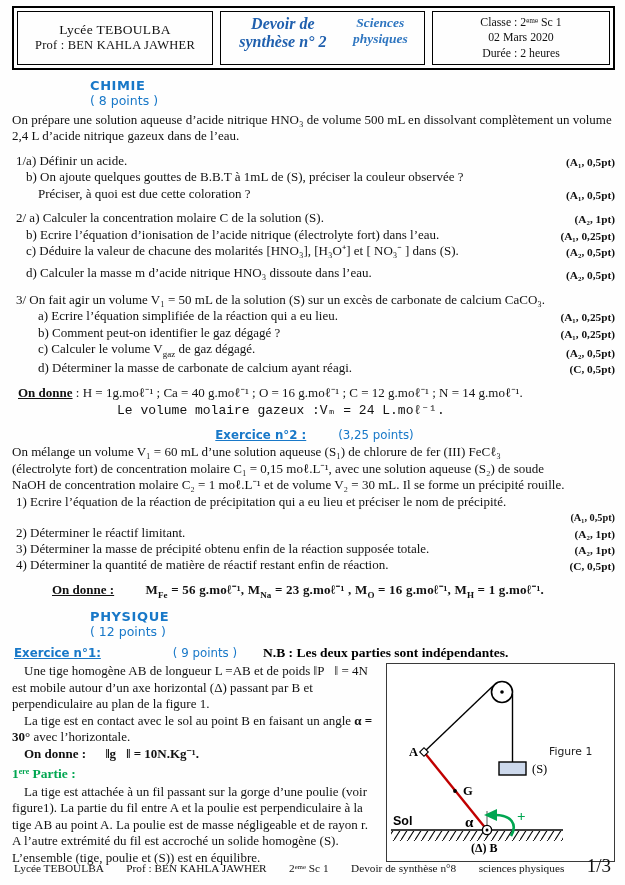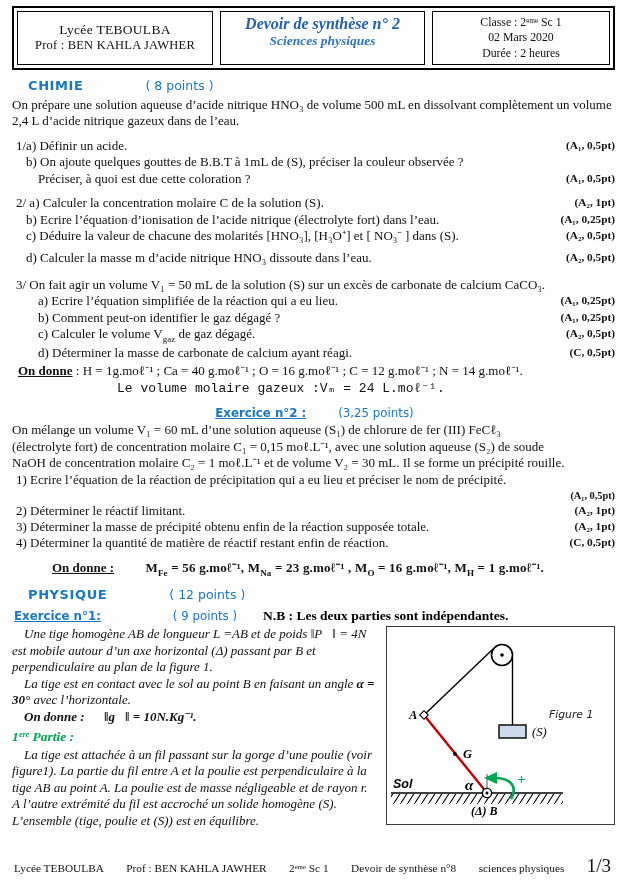--- a/index.html
+++ b/index.html
@@ -19,54 +19,54 @@
   .hdr {
     border:2.5px solid #000;
     padding:3px;
     display:flex; gap:7px;
     margin-bottom:8px;
   }
   .hdr .cell { border:1.8px solid #000; box-sizing:border-box; padding:3px 4px; text-align:center; }
   .hdr .c1 { width:196px; display:flex; flex-direction:column; justify-content:center; }
   .hdr .c1 .l1 { font-size:13.5px; letter-spacing:.3px; }
   .hdr .c1 .l2 { font-size:12.5px; letter-spacing:.2px; }
-  .hdr .c2 { flex:1; display:flex; flex-direction:column; justify-content:flex-start; }
+  .hdr .c2 { flex:1; display:flex; justify-content:flex-start; }
   .hdr .c2 .t1 { color:#2060ae; font-size:16px; font-weight:700; font-style:italic; }
   .hdr .c2 .t2 { color:#2f76c0; font-size:13.5px; font-weight:700; font-style:italic; }
   .hdr .c3 { width:178px; font-size:11.8px; display:flex; flex-direction:column; justify-content:center; line-height:1.3; }
 
   
   .comic { font-family:"DejaVu Sans", sans-serif; color:#1878c8; }
-  .sec-line { display:flex; align-items:baseline; margin:6px 0 4px 16px; }
+  .sec-line { display:flex; align-items:baseline; margin:6px 0 4px 16px;flex-direction:column; }
   .sec-name { font-weight:700; font-size:13px; letter-spacing:.6px; }
   .sec-pts  { font-size:12.5px; margin-left:62px; }
   .ex-line  { display:flex; align-items:baseline; margin:6px 0 2px 2px; }
   .ex-name  { font-weight:700; font-size:11.8px; text-decoration:underline; }
   .ex-pts   { font-size:11.8px; margin-left:32px; }
 
   p, .para { margin:0; line-height:1.27; }
-  .row { display:flex; align-items:flex-start; line-height:1.26; }
+  .row { display:flex; align-items:flex-end; line-height:1.26; }
   .row .q { flex:1; }
   .row .pts, .pts { font-weight:700; font-size:11.3px; white-space:nowrap; padding-left:6px; }
   .pts-line { text-align:right; font-weight:700; line-height:1.1; }
   .ind1 { padding-left:4px; }
   .ind2 { padding-left:14px; }
   .ind3 { padding-left:26px; }
   sub { font-size:9px; }
   .ul-bold { font-weight:700; text-decoration:underline; }
   .bold { font-weight:700; } .gap6 { height:6px; } .gap8 { height:8px; } .gap10 { height:10px; }
 
-  .ondonne1 { padding-left:6px; }
+  .ondonne1 { margin-top:7px; padding-left:6px; }
   .ondonne1b { padding-left:105px; margin-top:1px;font-family:Liberation Mono, monospace; }
   .mline { margin-top:6px; padding-left:40px; font-size:13px; }
   .mline .mv { font-weight:700; padding-left:28px; letter-spacing:.2px; }
 
   
   .nb { font-weight:700; color:#000; font-size:13.5px; margin-left:26px; font-family:"Liberation Serif", serif; }
-  .phys-wrap { display:flex; margin-top:2px;font-style:italic; }
+  .phys-wrap { display:flex; margin-top:2px; }
   .phys-left { width:364px; line-height:1.3; }
   .phys-left .p { text-indent:12px; }
   .part1 { color:#00a651; font-weight:700; font-size:13.5px; margin:3px 0 1px 0; }
   .figure-box {
     margin-left:auto;
     width:229px; height:199px;
     border:1.6px solid #3a3a3a;
     background:#fff;
     box-sizing:border-box;
   }

